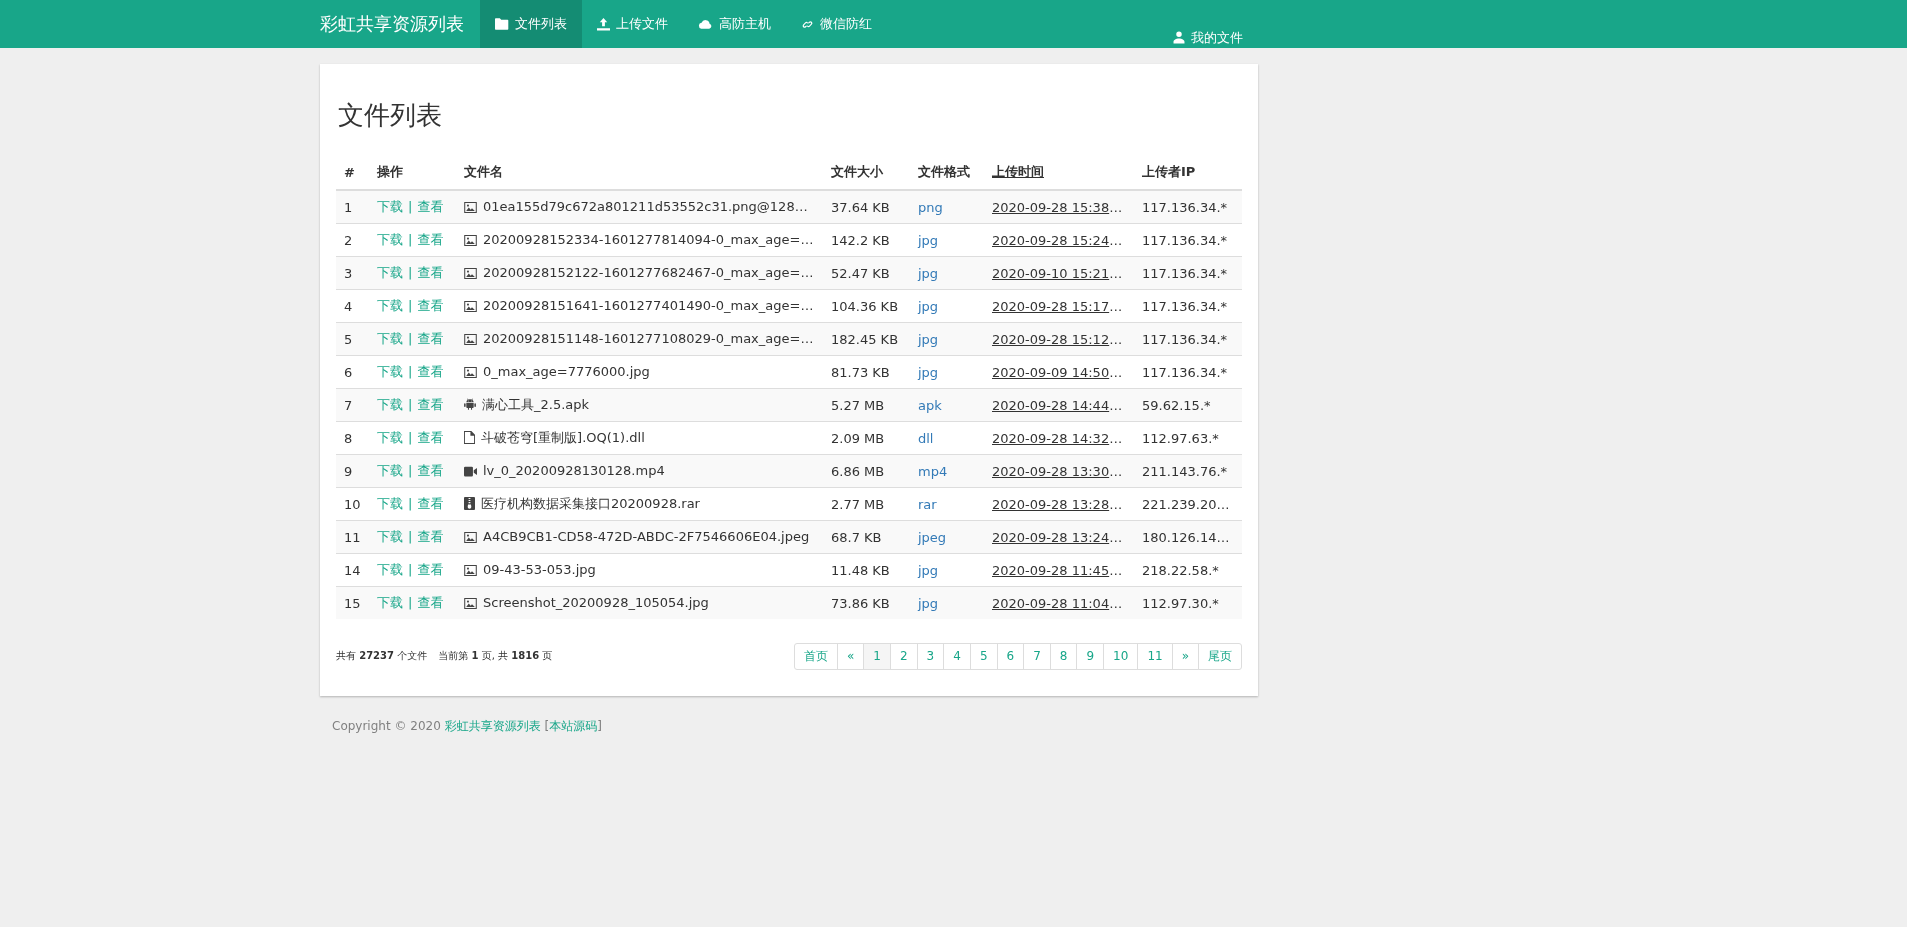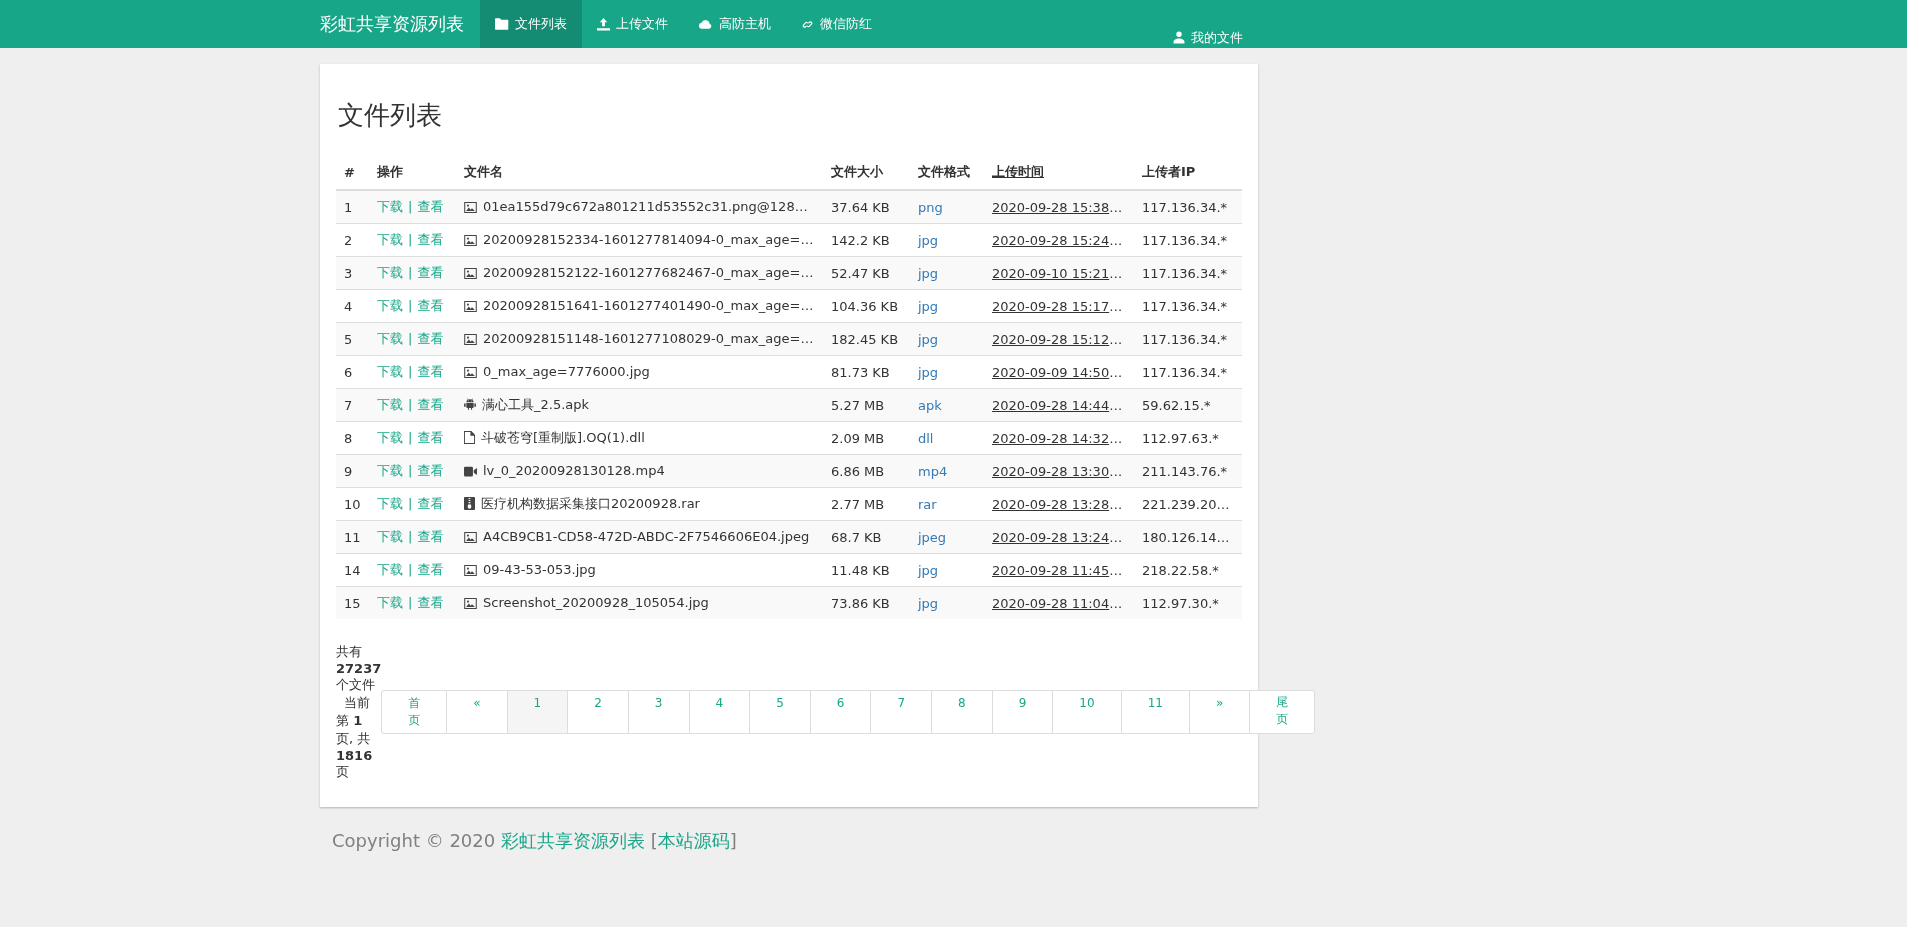--- a/index.html
+++ b/index.html
@@ -52,35 +52,35 @@
   .file-table th:nth-child(6),.file-table td:nth-child(6){width:150px;text-decoration:underline;}
 
   .action-link{color:var(--accent,#18a689);text-decoration:none;}
   .action-sep{color:var(--accent,#18a689);margin:0 5px;}
   .format-link{color:var(--link-blue,#337ab7);text-decoration:none;}
   .file-icon{display:inline-block;vertical-align:-2px;margin-right:6px;color:#444;}
   .file-icon svg{display:inline-block;}
 
   
   .card-footer{display:flex;justify-content:space-between;align-items:center;margin-top:24px;}
-  .summary{color:#333;font-size:13px;}
+  .summary{color:#333;font-size:10px;}
   .summary b{font-weight:bold;}
   .summary .gap-left{margin-left:8px;}
 
   .pagination{display:flex;}
   .page-btn{
     border:1px solid #ddd;background:#fff;color:var(--accent,#18a689);
-    padding:4px 26px;font-size:12px;margin-left:-1px;text-decoration:none;line-height:1.4;
+    padding:4px 9px;font-size:12px;margin-left:-1px;text-decoration:none;line-height:1.4;
   }
   .page-btn:first-child{border-radius:3px 0 0 3px;margin-left:0;}
-  .page-btn:last-child{border-radius:0 3px 3px 0;font-family:Liberation Mono, monospace;}
+  .page-btn:last-child{border-radius:0 3px 3px 0;}
   .page-btn.active{background:#f5f5f5;}
 
   
-  .site-footer{padding:22px 0 40px 12px;color:#808080;font-size:18px;}
+  .site-footer{padding:22px 0 40px 12px;color:#808080;font-size:12px;}
   .footer-link{color:var(--accent,#18a689);text-decoration:none;}
 </style>
 </head>
 <body>
 
 <header class="navbar">
   <div class="container nav-container">
     <a href="#" class="brand">彩虹共享资源列表</a>
     <nav class="nav-left" id="nav-left">
         <a class="nav-item active" href="#">

